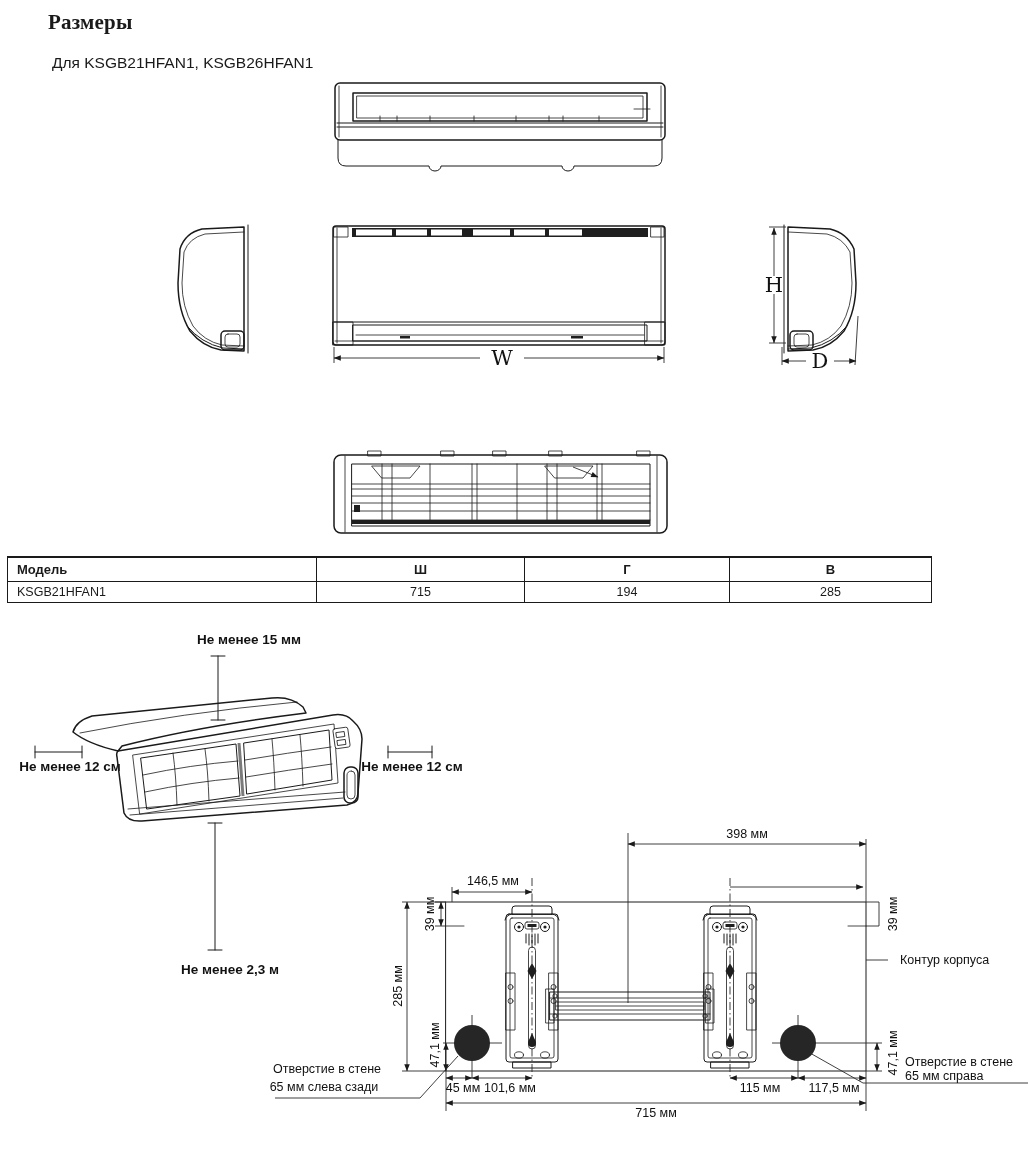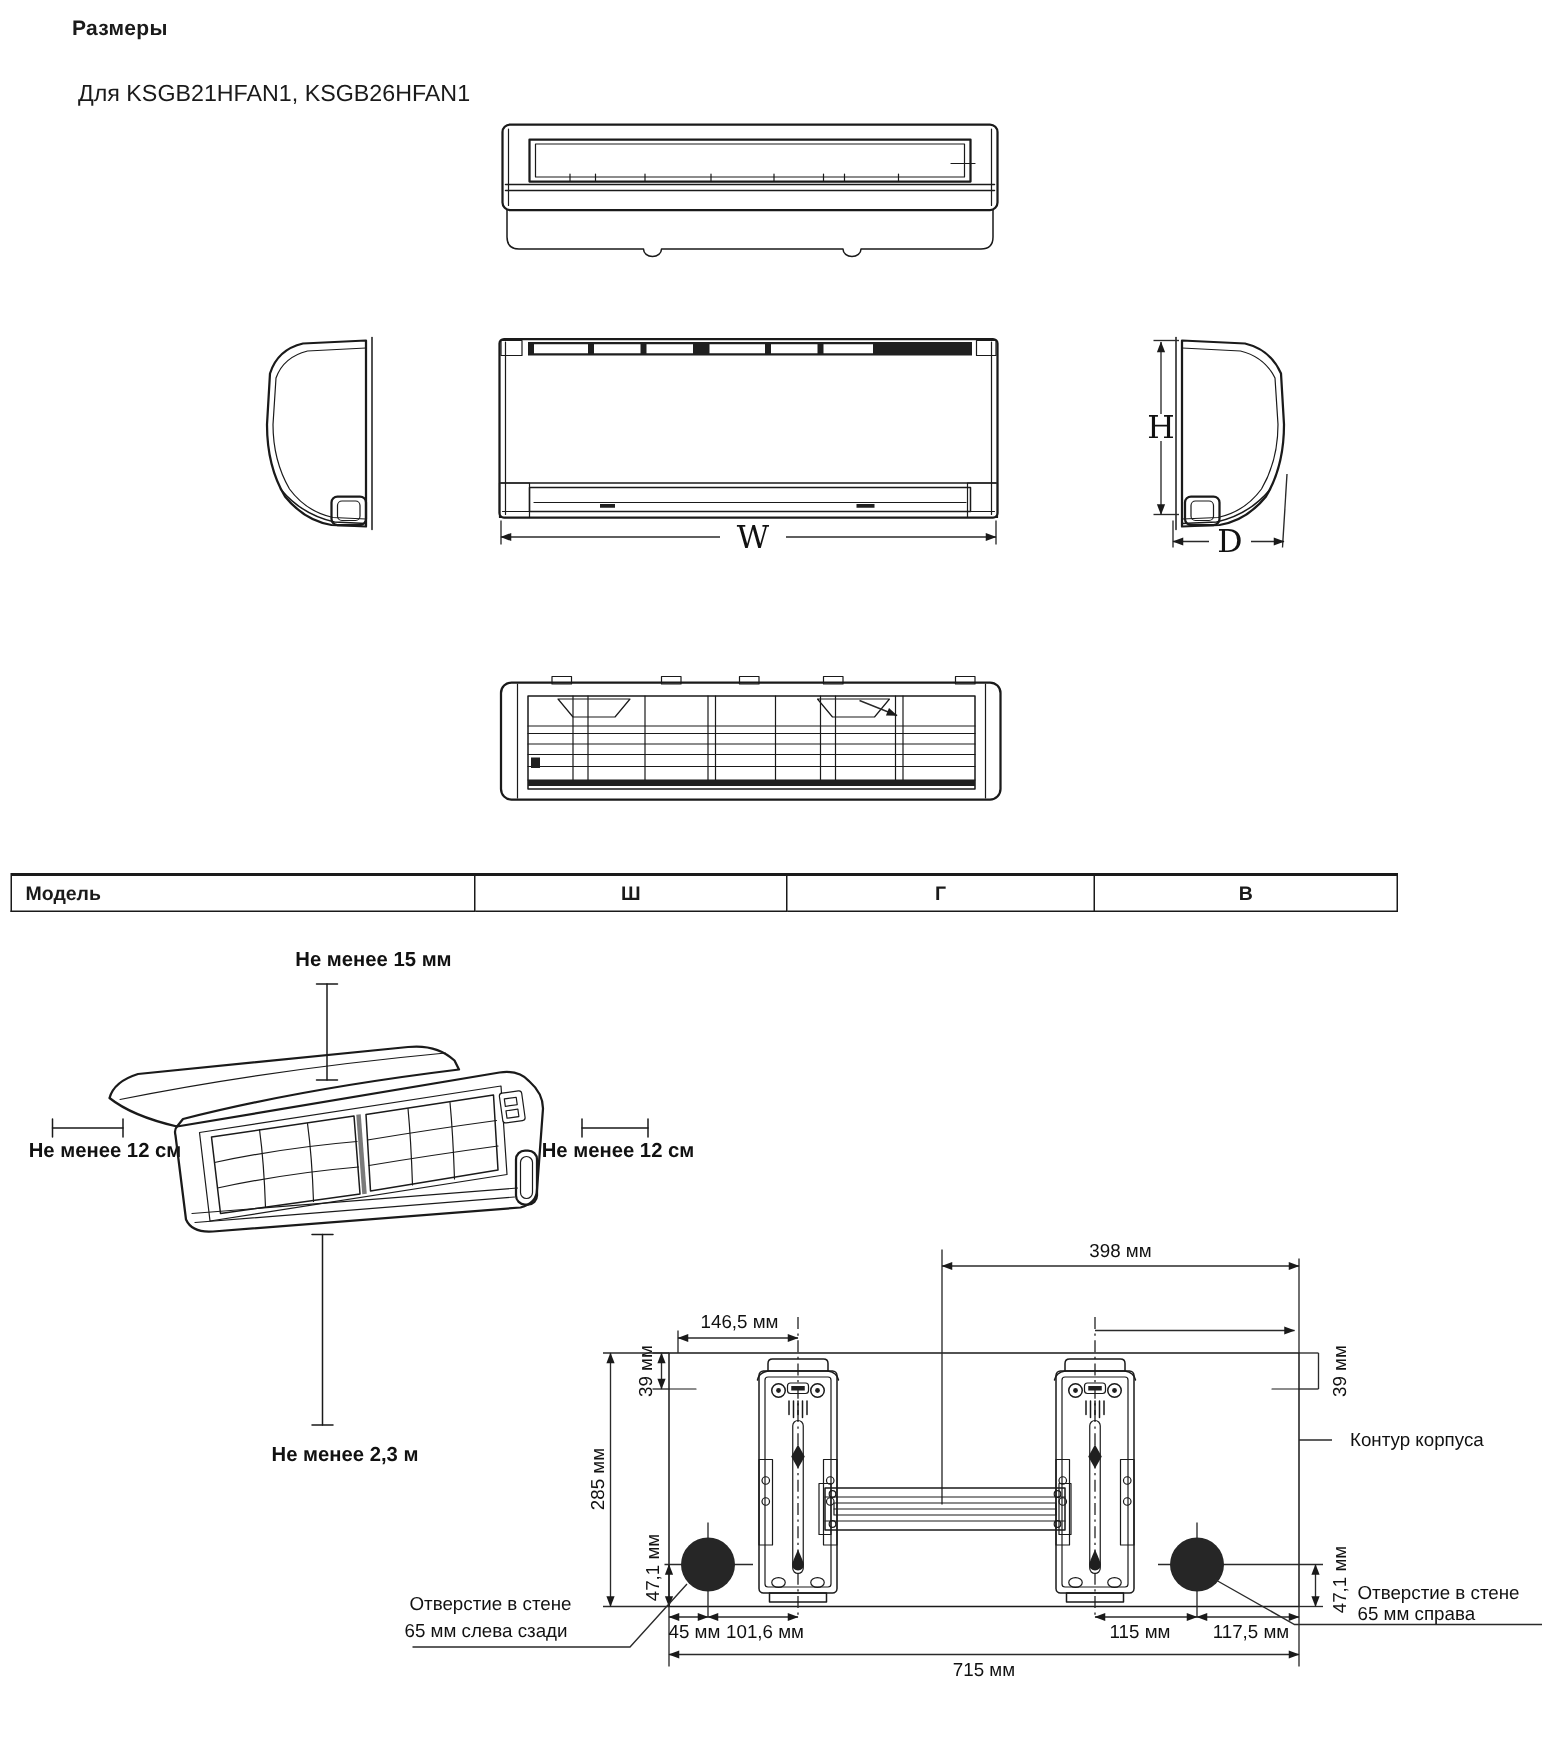--- a/index.html
+++ b/index.html
@@ -1,31 +1,31 @@
 <!DOCTYPE html>
 <html><head>
 <meta charset="utf-8">
 <style>
   html,body{margin:0;padding:0;}
   body{width:1030px;height:1164px;position:relative;background:#fff;
        font-family:"Liberation Sans",sans-serif;color:#1a1a1a;overflow:hidden;}
   .abs{position:absolute;}
-  #page-title{left:48px;top:10px;font-size:14px;font-weight:700;letter-spacing:.2px;}
+  #page-title{left:48px;top:10px;font-size:21px;font-weight:700;letter-spacing:.2px;font-family:Liberation Serif, serif;}
   #page-subtitle{left:52px;top:54px;font-size:15.5px;}
   svg{position:absolute;overflow:visible;}
   .ln{stroke:#1a1a1a;stroke-width:1;fill:none;stroke-linecap:round;stroke-linejoin:round;}
   .ln2{stroke-width:1.5;}
   .thin{stroke-width:.8;}
   .dim{stroke:#2a2a2a;stroke-width:.9;fill:none;}
   .fillb{fill:#1f1f1f;stroke:none;}
   .dimtxt{font-family:"Liberation Sans",sans-serif;font-size:12.5px;fill:#111;}
   .cltxt{font-family:"Liberation Sans",sans-serif;font-size:13.5px;font-weight:600;fill:#111;}
   .sertxt{font-family:"DejaVu Serif",serif;font-size:21px;fill:#111;}
   table#dims{position:absolute;left:7px;top:556px;width:924px;border-collapse:collapse;
-       table-layout:fixed;border:1px solid #1a1a1a;border-top:2px solid #1a1a1a;margin-top:26px;}
+       table-layout:fixed;border:1px solid #1a1a1a;border-top:2px solid #1a1a1a;}
   #dims th,#dims td{border:1px solid #1a1a1a;text-align:center;padding:0 4px;}
   #dims th{font-size:13px;font-weight:700;height:23px;}
   #dims td{font-size:12.5px;height:20px;}
   #dims .l{text-align:left;padding-left:9px;}
 </style>
 </head>
 <body>
 
 <div class="abs" id="page-title">Размеры</div>
 <div class="abs" id="page-subtitle">Для KSGB21HFAN1, KSGB26HFAN1</div>
@@ -173,20 +173,26 @@
     </colgroup>
   <thead>
     <tr>
       <th class="l">Модель</th>
       <th>Ш</th>
       <th>Г</th>
       <th>В</th>
     </tr>
   </thead>
   <tbody>
+    <tr>
+      <td class="l">KSGB21HFAN1</td>
+      <td>715</td>
+      <td>194</td>
+      <td>285</td>
+    </tr>
   </tbody>
 </table>
 
 <svg style="left:0;top:625px" width="470" height="390" viewBox="0 0 470 390">
   <defs>
     <pattern id="xh" width="5" height="5" patternUnits="userSpaceOnUse">
       <rect width="5" height="5" fill="#f1f1f1"></rect>
       <path d="M0,0 l5,5 M5,0 l-5,5" stroke="#9e9e9e" stroke-width=".6"></path>
     </pattern>
   </defs>

